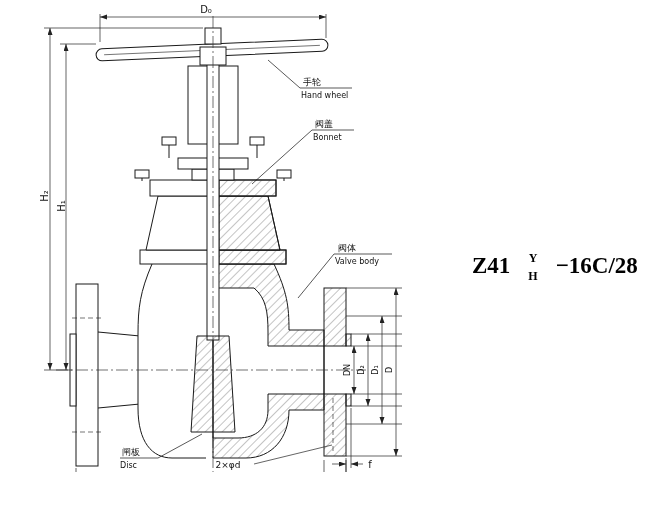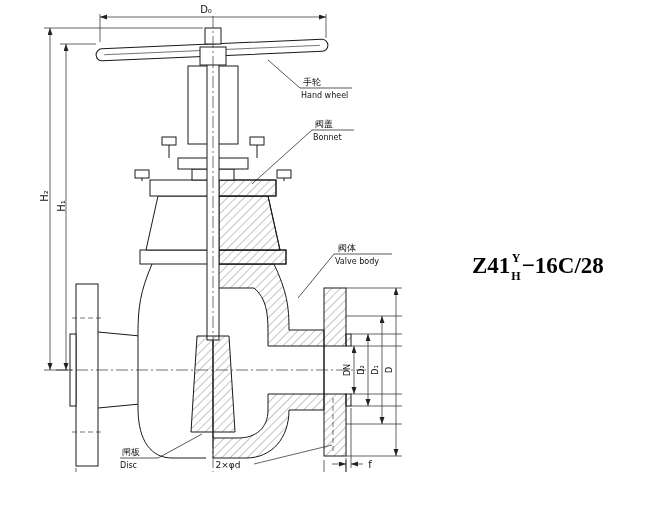--- a/index.html
+++ b/index.html
@@ -2,21 +2,21 @@
 <html><head>
 <meta charset="utf-8">
 <style>
   html,body{margin:0;padding:0;background:#fff;}
   .canvas{
     position:relative;width:671px;height:472px;background:#ffffff;
     overflow:hidden;font-family:"Liberation Sans",sans-serif;
   }
   .drawing-svg{position:absolute;left:0;top:0;}
   .model{
-    position:absolute;left:472px;top:250px;display:flex;align-items:center;gap:1px;
+    position:absolute;left:472px;top:250px;display:flex;align-items:center;gap:18px;
     font-family:"Liberation Serif",serif;font-size:23px;font-weight:600;color:#000;
   }
   .model .stack{
     display:flex;flex-direction:column;justify-content:space-between;
     height:30px;font-size:12px;line-height:1;text-align:center;padding-top:2px;
   }
   text{fill:#111;stroke:none;font-family:"DejaVu Sans","Liberation Sans",sans-serif;}
   .dimtxt{font-size:10px;}
   .dimtxt-sm{font-size:8px;}
   .cn{font-size:9px;}

